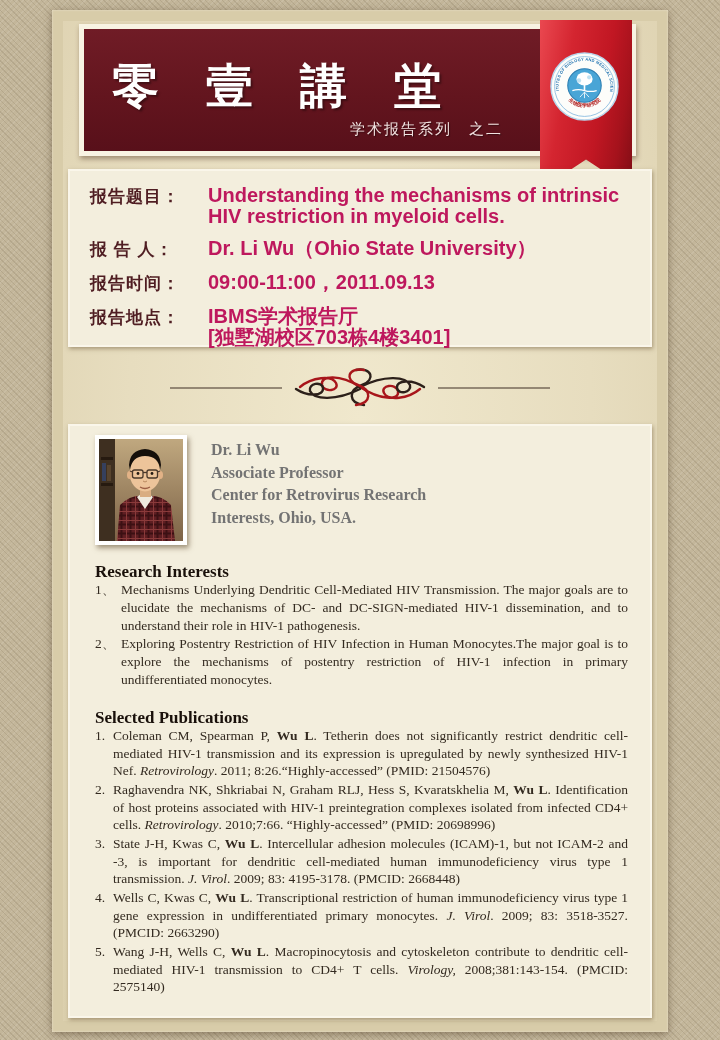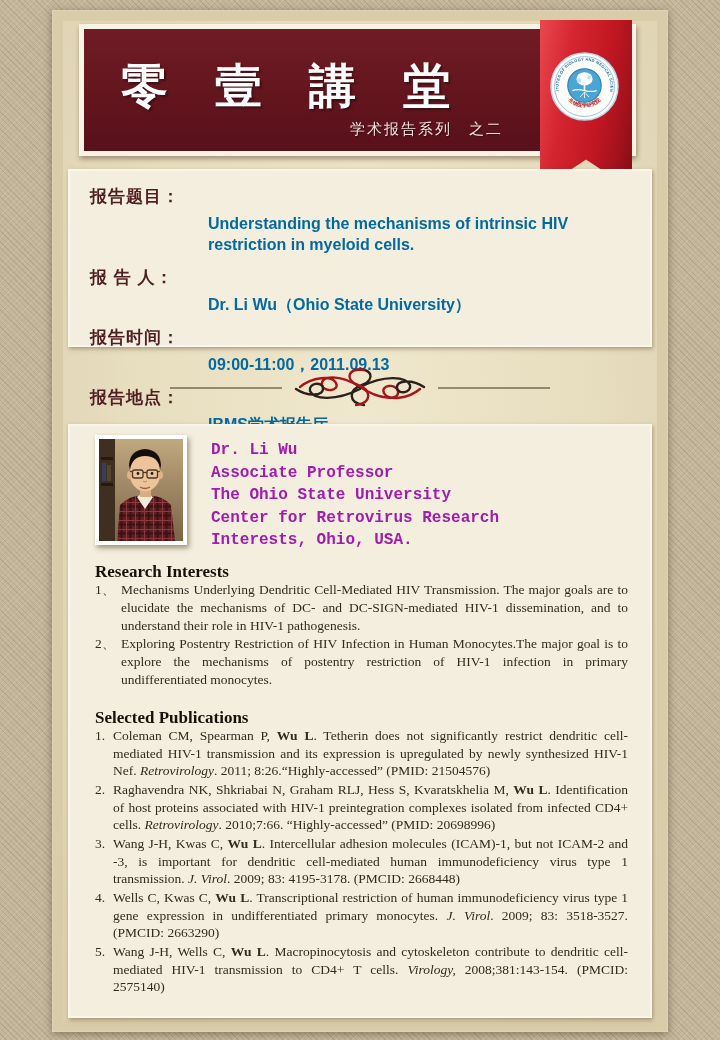--- a/index.html
+++ b/index.html
@@ -22,21 +22,21 @@
     background:radial-gradient(ellipse at 50% 40%, #f0e8cd 0%, #e7ddbf 55%, #dcd0ae 100%);
   }
   
   .banner {
     position:absolute; left:79px; top:24px; width:557px; height:132px;
     border:5px solid #f8f3e3;
     background:linear-gradient(180deg,#701c26 0%, #63151e 55%, #58101a 100%);
     box-shadow:1px 3px 5px rgba(80,50,30,.45);
   }
   .banner-title {
-    position:absolute; left:37px; top:26px;
+    position:absolute; left:28px; top:26px;
     color:#ffffff; font-size:47px; font-weight:bold; letter-spacing:17px;
     text-shadow:2px 2px 2px rgba(0,0,0,.35);
     white-space:nowrap;
   }
   .banner-subtitle {
     position:absolute; right:128px; bottom:12px;
     color:#f1e2e0; font-size:15px; letter-spacing:2px;
     text-shadow:1px 1px 1px rgba(0,0,0,.4);
     white-space:nowrap;
   }
@@ -54,37 +54,37 @@
     border:2px solid #faf6ea;
     box-shadow:1px 2px 4px rgba(110,90,55,.5);
   }
   .info-card { position:absolute; left:68px; top:169px; width:584px; height:178px; padding:14px 18px 10px 20px; }
   .info-row { display:flex; margin-bottom:11px; }
   .info-label {
     flex:none; width:108px; color:#4f1d22; font-weight:bold;
     font-size:17px; letter-spacing:1px; white-space:nowrap;
   }
   .info-value {
-    margin-left:10px; width:440px; color:#0369a1; font-weight:bold;
-    font-size:16px; line-height:21px;margin-top:28px;
+    margin-left:10px; width:440px; color:#be185d; font-weight:bold;
+    font-size:20px; line-height:21px;
   }
   
   .divider { position:absolute; left:160px; top:366px; width:400px; height:44px; }
   
   .content-card { position:absolute; left:68px; top:424px; width:584px; height:594px; }
   .photo {
     position:absolute; left:25px; top:9px; width:92px; height:110px;
     background:#ffffff; padding:4px;
     box-shadow:2px 3px 5px rgba(90,70,40,.55);
   }
   .photo svg { display:block; width:84px; height:102px; }
   .bio {
     position:absolute; left:141px; top:13px;
-    font-family:Liberation Mono, monospace; font-weight:bold;
-    font-size:16px; line-height:22.5px; color:#a21caf;
+    font-family:Liberation Serif, serif; font-weight:bold;
+    font-size:16px; line-height:22.5px; color:#737373;
   }
   .card-body {
     position:absolute; left:25px; right:22px; top:137px;
     font-family:"Liberation Serif", serif; color:#332a20;
   }
   .section-heading {
     font-size:17px; line-height:17px; font-weight:bold; color:#19100a;
     margin-bottom:1px;
   }
   .ri-item, .pub-item { display:flex; font-size:13.5px; }
@@ -219,21 +219,20 @@
       <circle cx="39" cy="34.5" r="1.4" fill="#241a12"></circle>
       <circle cx="53" cy="34.5" r="1.4" fill="#241a12"></circle>
       <path d="M44,42 Q46,44 48,42" stroke="#b98a60" stroke-width="1" fill="none"></path>
       <path d="M41,48 Q46,51 51,48" stroke="#9c5f45" stroke-width="1.3" fill="none"></path>
     </svg>
   </div>
   <div class="bio">
     <div>
         <div>Dr. Li Wu</div>
         <div>Associate Professor</div>
-        <div>The Ohio State University</div>
         <div>Center for Retrovirus Research</div>
         <div>Interests, Ohio, USA.</div>
       </div>
   </div>
   <div class="card-body">
     <div class="section-heading">Research Interests</div>
     <div>
         <div class="ri-item">
           <div class="ri-num">1、</div>
           <div class="ri-text">Mechanisms Underlying Dendritic Cell-Mediated HIV Transmission. The major goals are to elucidate the mechanisms of DC- and DC-SIGN-mediated HIV-1 dissemination, and to understand their role in HIV-1 pathogenesis.</div>
@@ -248,21 +247,21 @@
         <div class="pub-item">
           <div class="pub-num">1.</div>
           <div class="pub-text"><span>Coleman CM, Spearman P, </span><span class="b">Wu L</span><span>. Tetherin does not significantly restrict dendritic cell-mediated HIV-1 transmission and its expression is upregulated by newly synthesized HIV-1 Nef. </span><span class="i">Retrovirology</span><span>. 2011; 8:26.“Highly-accessed” (PMID: 21504576)</span></div>
         </div>
         <div class="pub-item">
           <div class="pub-num">2.</div>
           <div class="pub-text"><span>Raghavendra NK, Shkriabai N, Graham RLJ, Hess S, Kvaratskhelia M, </span><span class="b">Wu L</span><span>. Identification of host proteins associated with HIV-1 preintegration complexes isolated from infected CD4+ cells. </span><span class="i">Retrovirology</span><span>. 2010;7:66. “Highly-accessed” (PMID: 20698996)</span></div>
         </div>
         <div class="pub-item">
           <div class="pub-num">3.</div>
-          <div class="pub-text"><span>Wang J-H, Kwas C, </span><span class="b">Wu L</span><span>. Intercellular adhesion molecules (ICAM)-1, but not ICAM-2 and -3, is important for dendritic cell-mediated human immunodeficiency virus type 1 transmission. </span><span class="i">J. Virol</span><span>. 2009; 83: 4195-3178. (PMCID: 2668448)</span></div>
+          <div class="pub-text"><span>State J-H, Kwas C, </span><span class="b">Wu L</span><span>. Intercellular adhesion molecules (ICAM)-1, but not ICAM-2 and -3, is important for dendritic cell-mediated human immunodeficiency virus type 1 transmission. </span><span class="i">J. Virol</span><span>. 2009; 83: 4195-3178. (PMCID: 2668448)</span></div>
         </div>
         <div class="pub-item">
           <div class="pub-num">4.</div>
           <div class="pub-text"><span>Wells C, Kwas C, </span><span class="b">Wu L</span><span>. Transcriptional restriction of human immunodeficiency virus type 1 gene expression in undifferentiated primary monocytes. </span><span class="i">J. Virol</span><span>. 2009; 83: 3518-3527. (PMCID: 2663290)</span></div>
         </div>
         <div class="pub-item">
           <div class="pub-num">5.</div>
           <div class="pub-text"><span>Wang J-H, Wells C, </span><span class="b">Wu L</span><span>. Macropinocytosis and cytoskeleton contribute to dendritic cell-mediated HIV-1 transmission to CD4+ T cells. </span><span class="i">Virology,</span><span> 2008;381:143-154. (PMCID: 2575140)</span></div>
         </div>
       </div>

